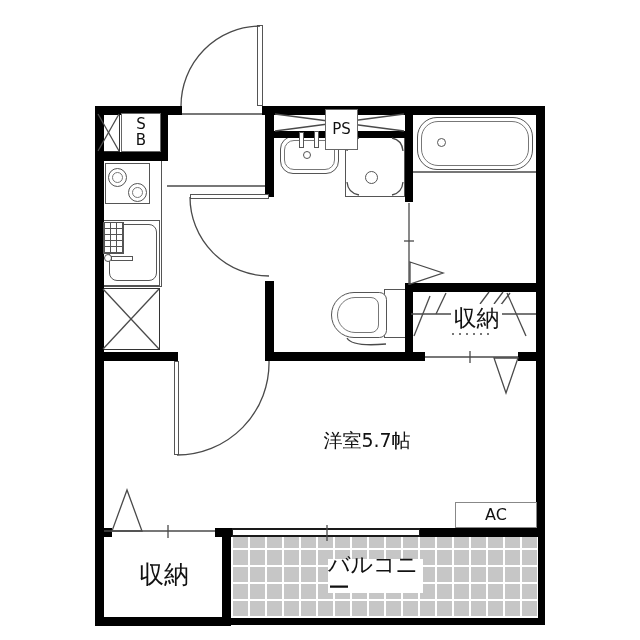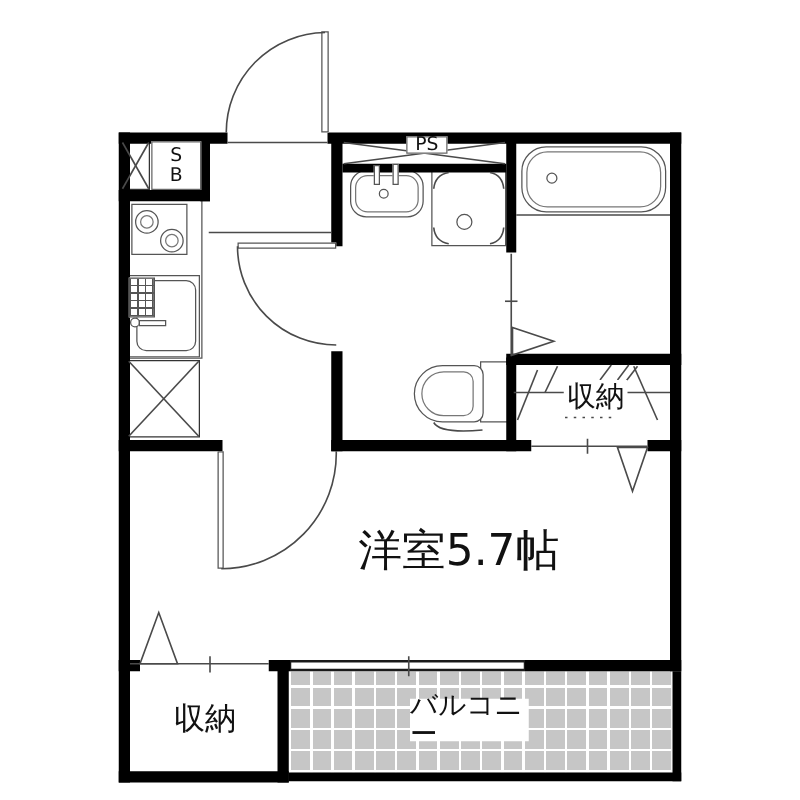--- a/index.html
+++ b/index.html
@@ -149,32 +149,35 @@
 
     <path d="M 347,338 Q 352,347 386,344"></path>
   </svg>
 
   <div class="labelbox bordered" style="left:121px;top:113px;width:40px;height:39px;flex-direction:column;font-size:15px;">
     <span>S</span>
     <span>B</span>
   </div>
 
 
-  <div class="labelbox bordered" style="left:325px;top:109px;width:33px;height:14px;font-size:15px;">
+  <div class="labelbox bordered" style="left:325px;top:109px;width:33px;height:41px;font-size:15px;">
     <span>PS</span>
   </div>
 
   <div class="labelbox" style="left:451px;top:304px;width:51px;height:28px;font-size:23px;">
     <span>収納</span>
   </div>
 
-  <div class="labelbox" style="left:277px;top:426px;width:180px;height:30px;font-size:35px;background:transparent;justify-content:center;">
+  <div class="labelbox" style="left:277px;top:426px;width:180px;height:30px;font-size:19px;background:transparent;justify-content:center;">
     <span>洋室5.7帖</span>
   </div>
 
+  <div class="labelbox" style="left:455px;top:502px;width:82px;height:26px;font-size:16px;border:1px solid #888;">
+    <span>AC</span>
+  </div>
 
   <div class="labelbox" style="left:134px;top:560px;width:60px;height:30px;font-size:25px;background:transparent;">
     <span>収納</span>
   </div>
 
   <div class="labelbox" style="left:328px;top:559px;width:95px;height:34px;font-size:22px;">
     <span>バルコニー</span>
   </div>
 
 </div>

